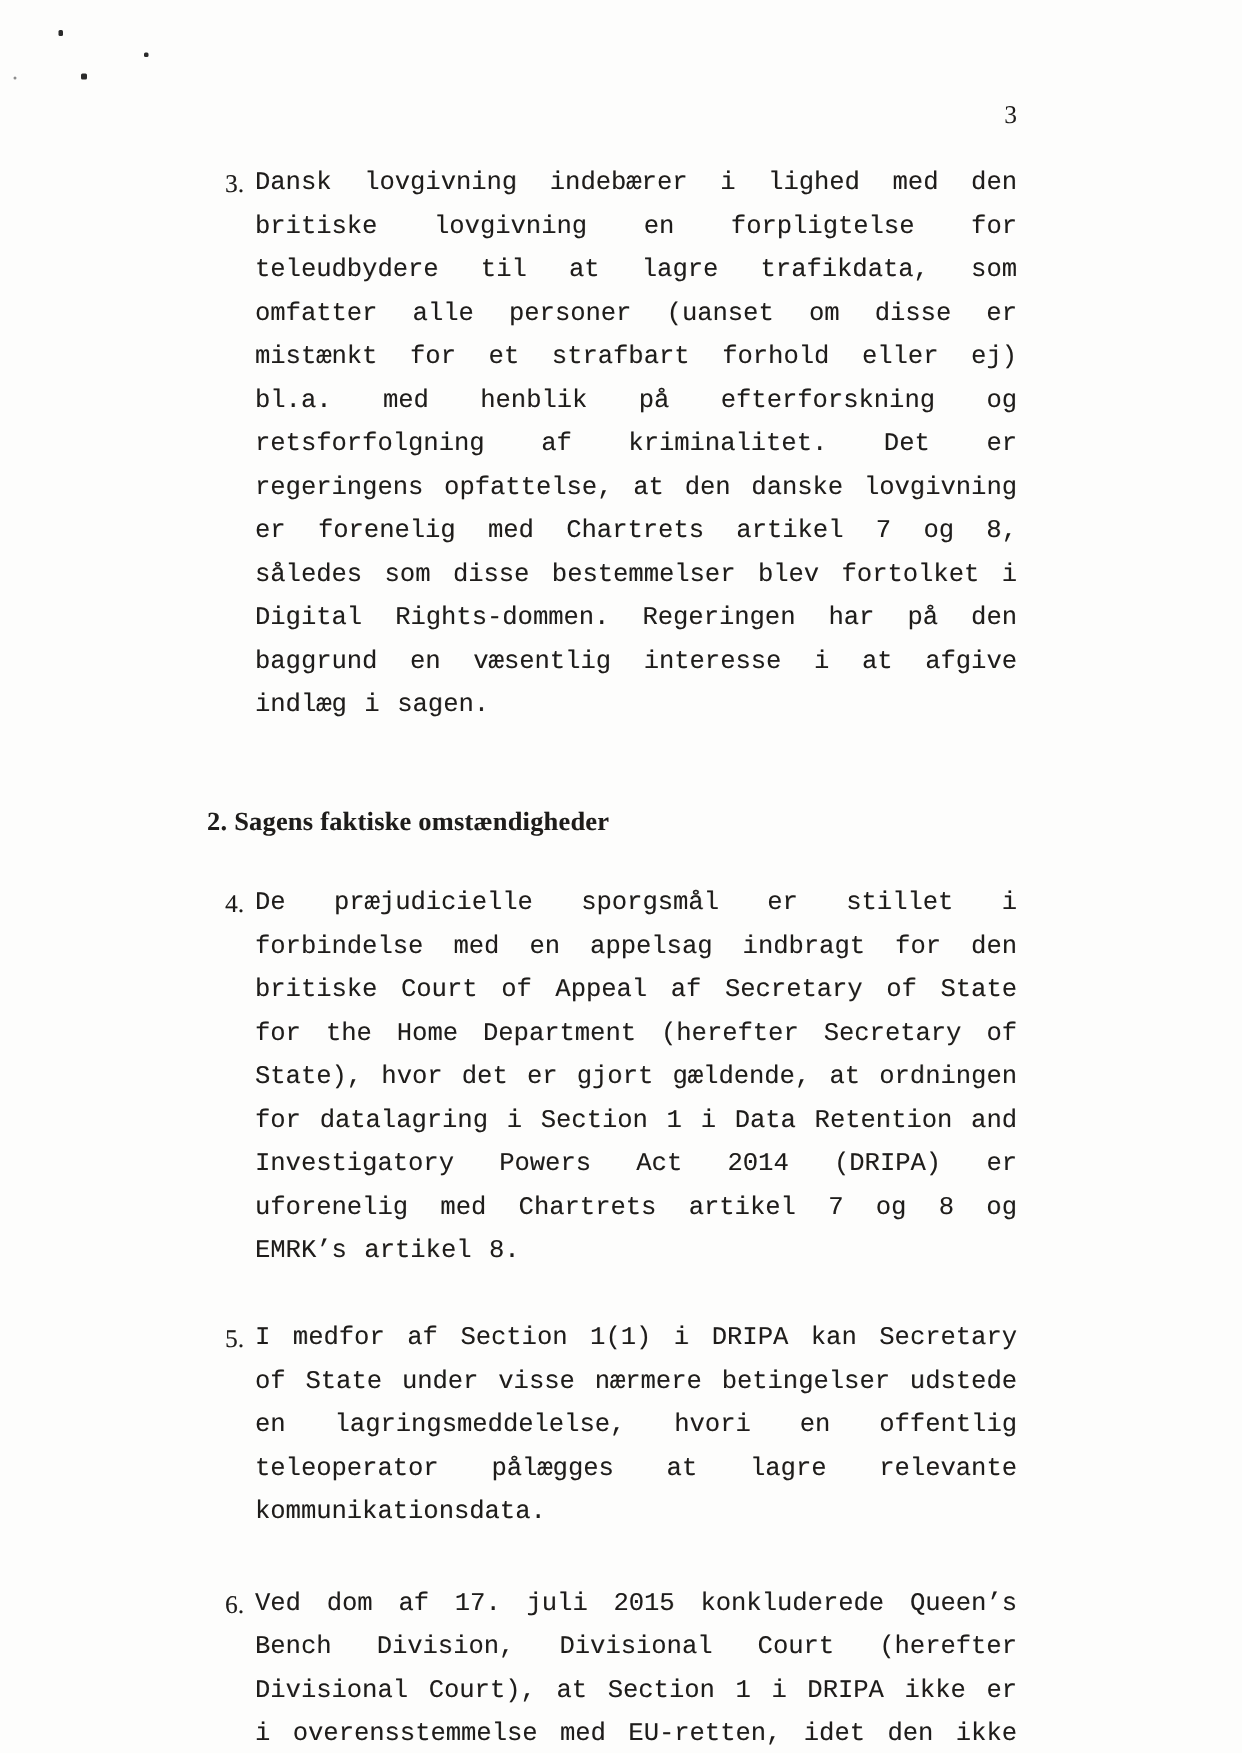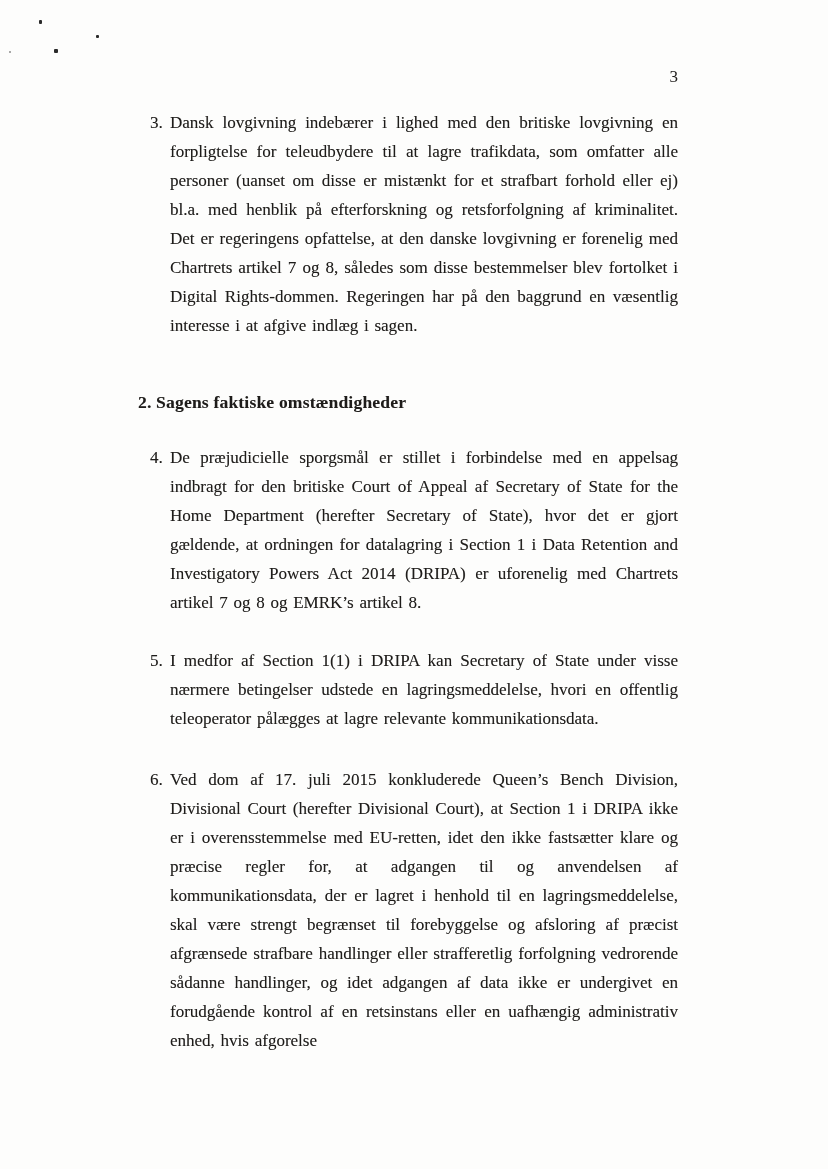--- a/index.html
+++ b/index.html
@@ -52,20 +52,21 @@
   }
   .para .num {
     flex: 0 0 32px;
     box-sizing: border-box;
     padding-left: 12px;
   }
   .para .ptext {
     flex: 1 1 auto;
     text-align: justify;
     word-spacing: 1.5px;
+    font-family: Liberation Mono, monospace;
   }
 
   .heading {
     font-size: 17.5px;
     font-weight: 700;
     line-height: 24px;
     margin: 0 0 29px 0;
     letter-spacing: 0.2px;
     text-shadow: 0.2px 0.2px 0 rgba(30, 28, 26, 0.35);
   }

